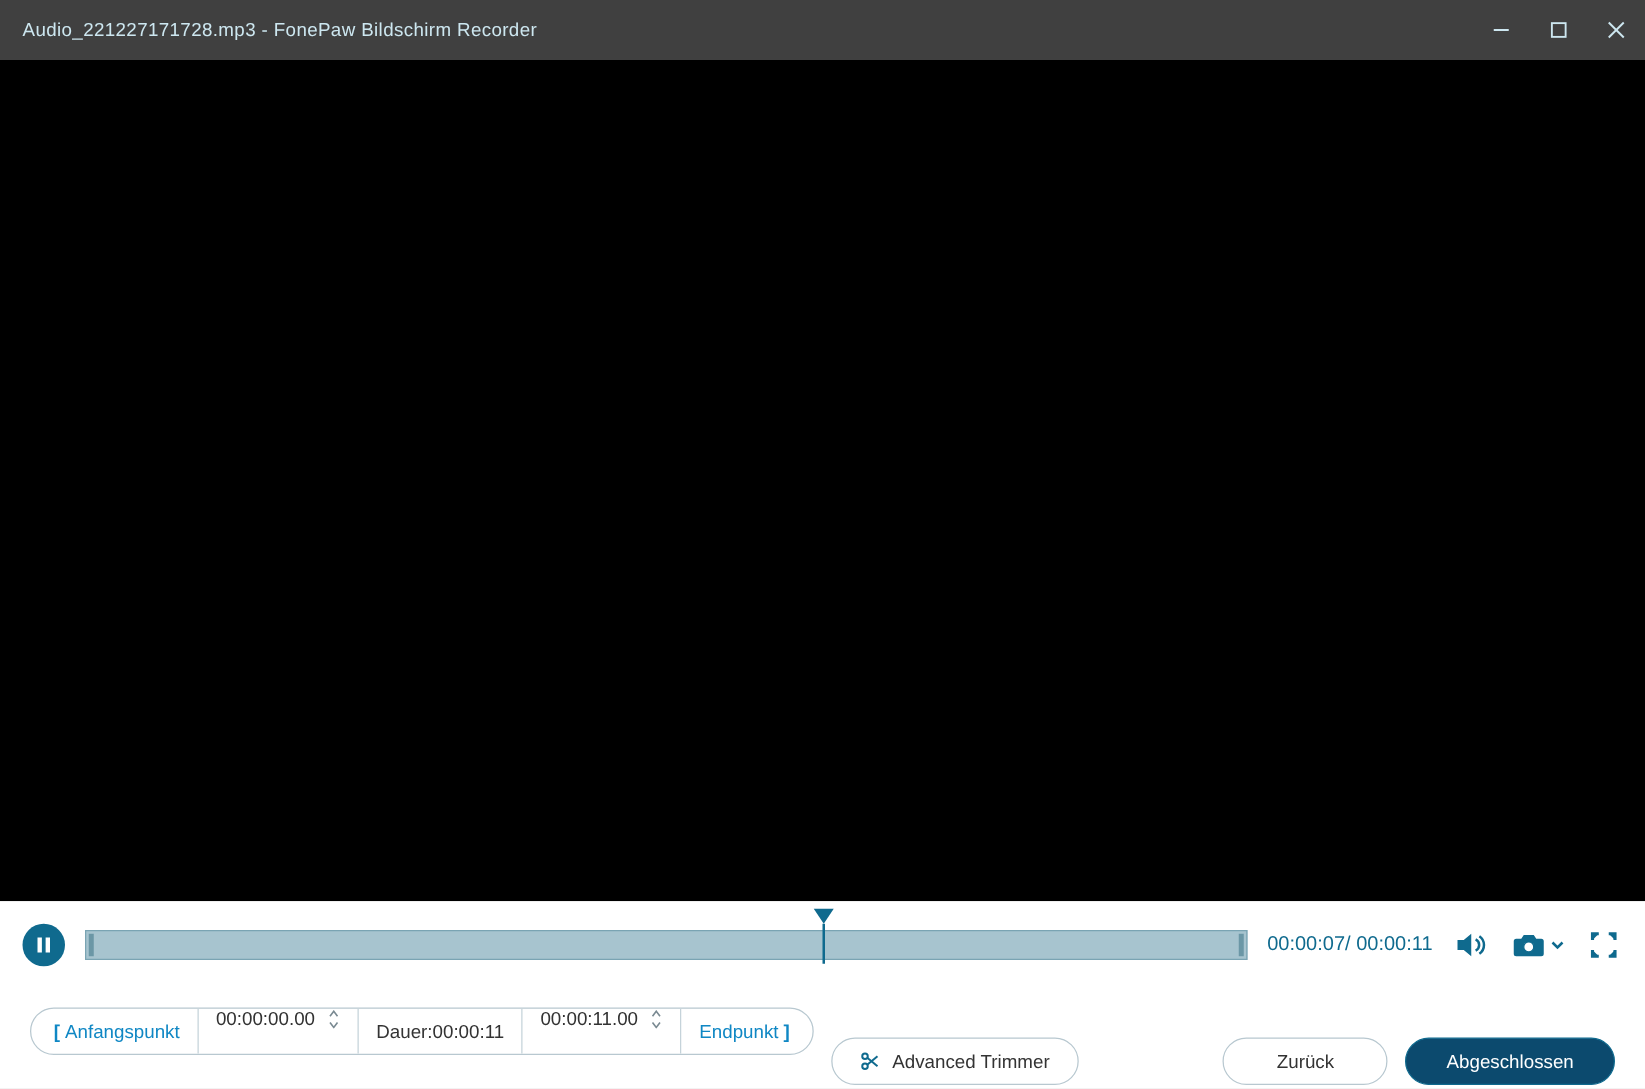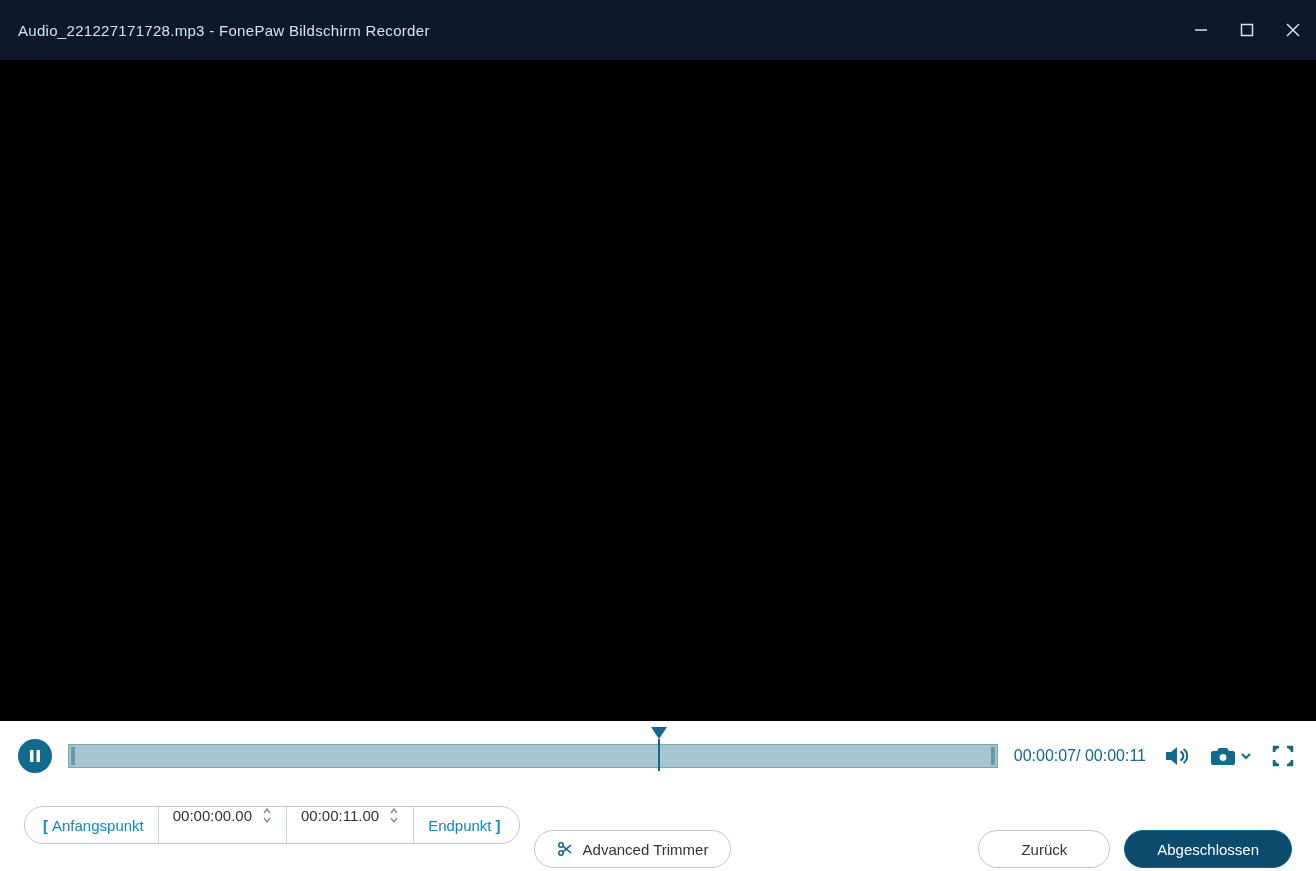--- a/index.html
+++ b/index.html
@@ -1,20 +1,20 @@
 <!DOCTYPE html>
 <html><head>
 <meta charset="utf-8">
 <style>
   * { box-sizing: border-box; margin: 0; padding: 0; font-family: "Segoe UI", Arial, sans-serif; }
   html, body { width: 1316px; height: 871px; overflow: hidden; background: #fff; }
   .window { width: 1316px; height: 871px; display: flex; flex-direction: column; background: #fff; }
 
   
-  .titlebar { height: 60px; background: #0f172a; display: flex; align-items: center; color: #cde7f0; padding-left: 18px; }
+  .titlebar { height: 48px; background: #404040; display: flex; align-items: center; color: #cde7f0; padding-left: 18px; }
   .titlebar .title-text { font-size: 15px; letter-spacing: 0.3px; }
   .titlebar .spacer { flex: 1; }
   .titlebar .wbtn { width: 46px; height: 48px; display: flex; align-items: center; justify-content: center; cursor: pointer; }
   .titlebar .wbtn svg { stroke: #cde7f0; fill: none; }
 
   
   .video-area { flex: 1; background: #000; }
 
   
   .playbar { height: 70px; background: #fff; display: flex; align-items: center; padding: 0 18px; gap: 16px; }
@@ -141,20 +141,24 @@
                 <path d="M1 5 L4 1 L7 5" fill="none" stroke="#7a8a92" stroke-width="1.3"></path>
               </svg>
             </span>
           <span class="sp">
               <svg width="8" height="6" viewBox="0 0 8 6">
                 <path d="M1 1 L4 5 L7 1" fill="none" stroke="#7a8a92" stroke-width="1.3"></path>
               </svg>
             </span>
         </span>
       </div>
+      <div class="trim-seg">
+        <span>Dauer:</span>
+          <span>00:00:11</span>
+      </div>
       <div class="trim-seg time-field">
         <span>00:00:11.00</span>
         <span class="spinner">
           <span class="sp">
               <svg width="8" height="6" viewBox="0 0 8 6">
                 <path d="M1 5 L4 1 L7 5" fill="none" stroke="#7a8a92" stroke-width="1.3"></path>
               </svg>
             </span>
           <span class="sp">
               <svg width="8" height="6" viewBox="0 0 8 6">

